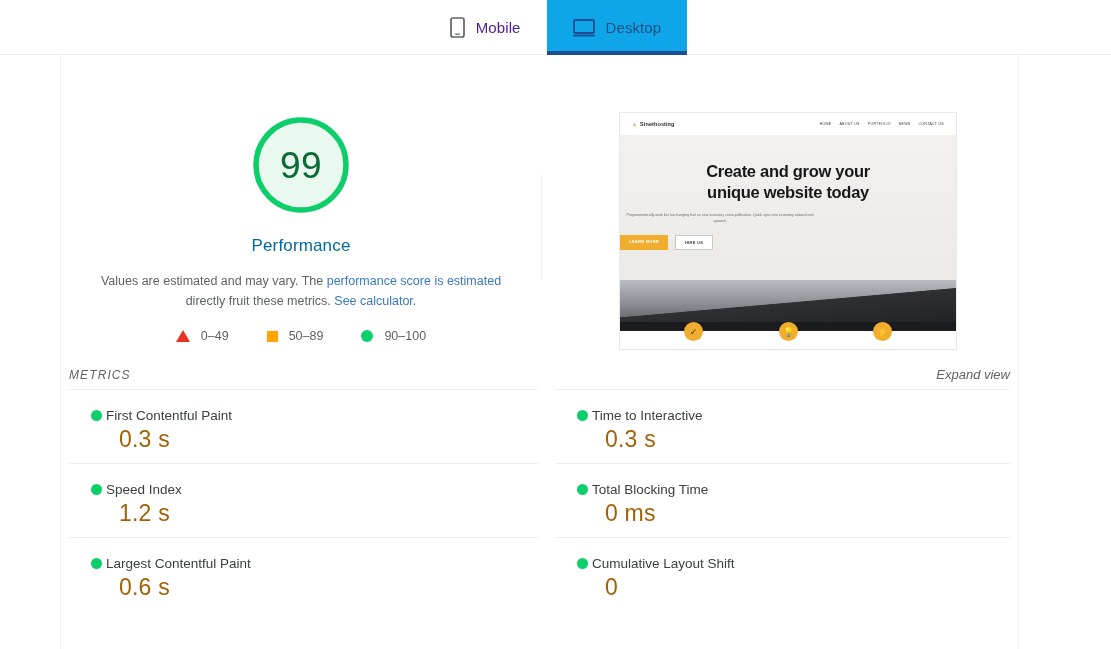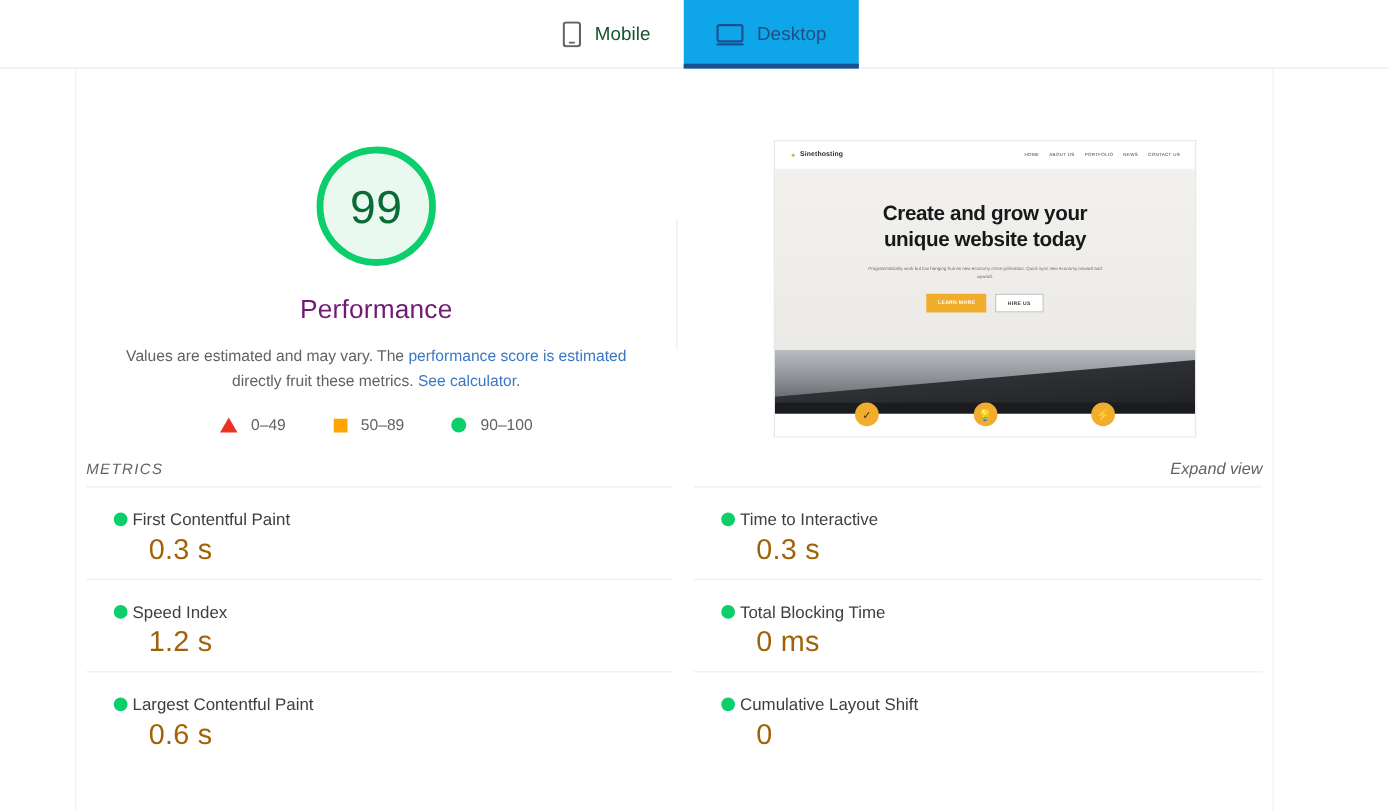--- a/index.html
+++ b/index.html
@@ -16,21 +16,21 @@
     width: 1111px; height: 55px;
     border-bottom: 1px solid #e8eaed;
     display: flex; align-items: flex-start; justify-content: center;
   }
   .tab {
     position: relative;
     height: 55px;
     display: flex; align-items: center; gap: 11px;
     padding: 0 26px;
     font-size: 15px; letter-spacing: .1px;
-    color: #14532d;
+    color: #4c1d95;
     cursor: pointer;
     user-select: none;
   }
   .tab.active { color: #1f4f82; background: #0ea5e9; }
   .tab.active .tab-underline {
     position: absolute; left: 0; right: 0; bottom: 0;
     height: 4px; background: #1a5091;
   }
   .tab-icon { display: flex; align-items: center; justify-content: center; }
 
@@ -54,21 +54,21 @@
   .gauge { position: relative; width: 100px; height: 100px; }
   .gauge svg { display: block; transform: rotate(-90deg); }
   .gauge-score {
     position: absolute; inset: 0;
     display: flex; align-items: center; justify-content: center;
     font-size: 37px; color: #0a6b36; letter-spacing: .5px;
     line-height: 1;
   }
   .gauge-title {
     margin-top: 21px;
-    font-size: 21px; color: #701a75; letter-spacing: .15px;
+    font-size: 17px; color: #0369a1; letter-spacing: .15px;
   }
   .gauge-desc {
     margin-top: 15px;
     width: 420px;
     text-align: center;
     font-size: 12.5px; line-height: 20px;
     color: #5f6368;
   }
   .gauge-desc a { color: #3b78c3; text-decoration: none; }
 
@@ -108,21 +108,21 @@
   .t-logo { display: flex; align-items: center; gap: 3px; }
   .t-logo-mark { color: #e0a533; font-size: 6px; }
   .t-logo-text { font-size: 5.5px; font-weight: bold; color: #2b2b2b; letter-spacing: .1px; }
   .t-nav-links {
     margin-left: auto; display: flex; gap: 8px;
     font-size: 3.6px; color: #3a3a3a; letter-spacing: .25px;
   }
   .t-hero {
     height: 145px;
     background: linear-gradient(#f2f1ee, #eceae6);
-    display: flex; flex-direction: column; align-items: center;
+    display: flex; flex-direction: column; 
     padding-top: 26px;
   }
   .t-h1 {
     font-size: 16.5px; font-weight: bold; color: #17181a;
     line-height: 21px; text-align: center; letter-spacing: -.3px;
   }
   .t-sub {
     margin-top: 9px; width: 200px; text-align: center;
     font-size: 3.6px; color: #6d6d6d; line-height: 6px;
   }

